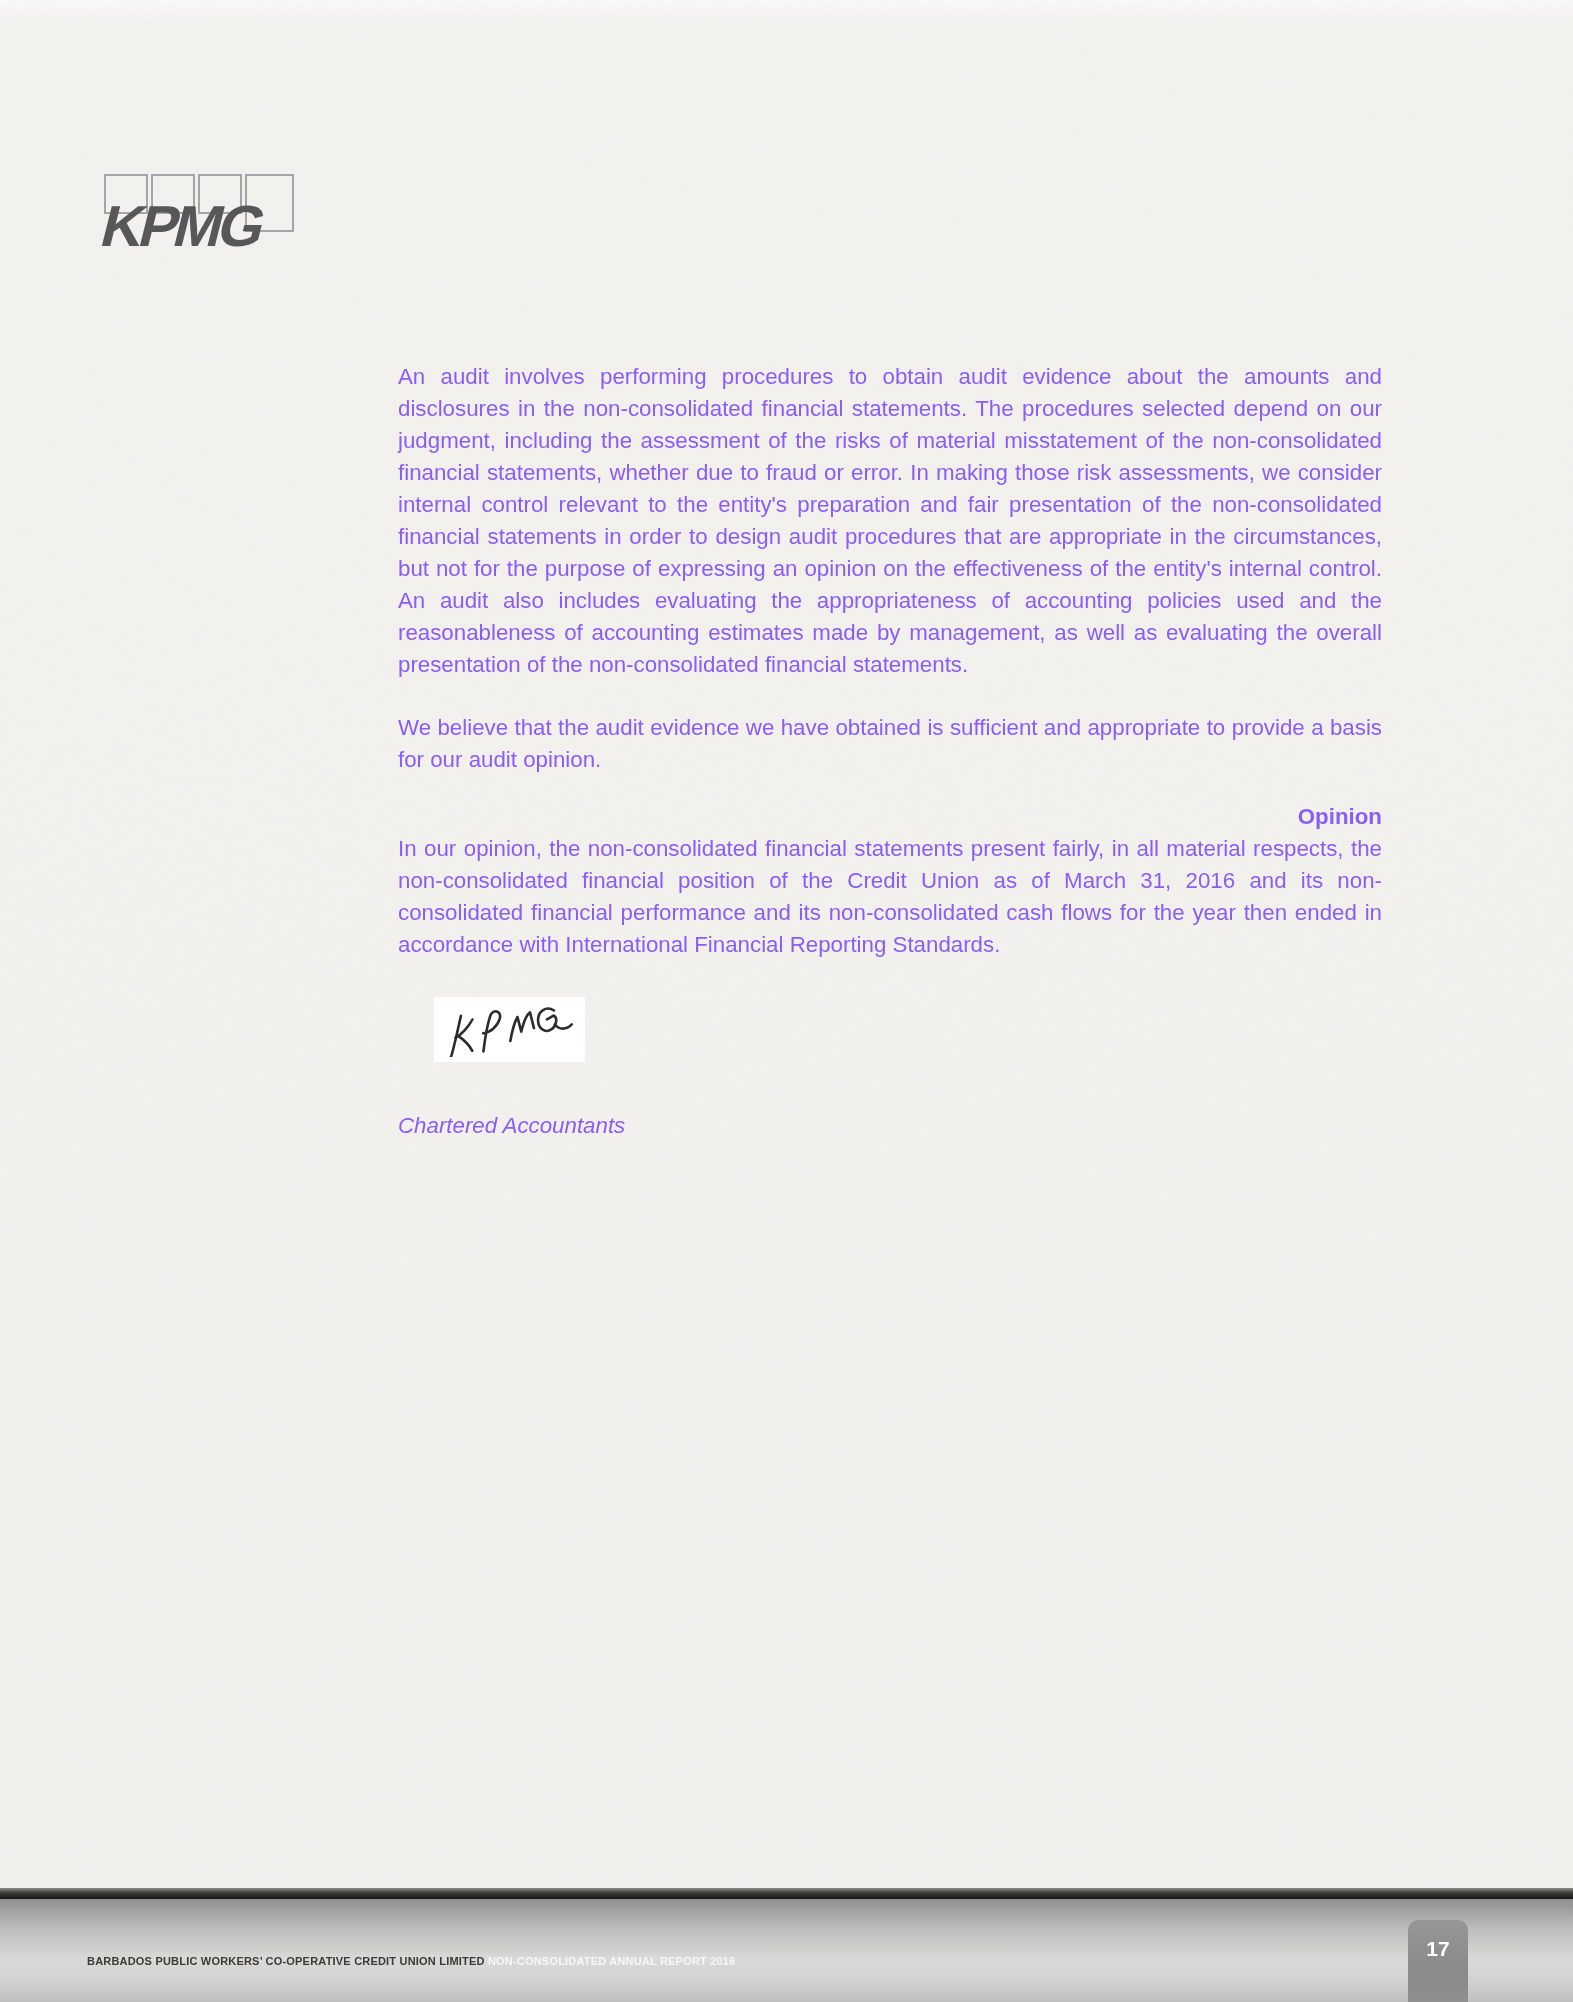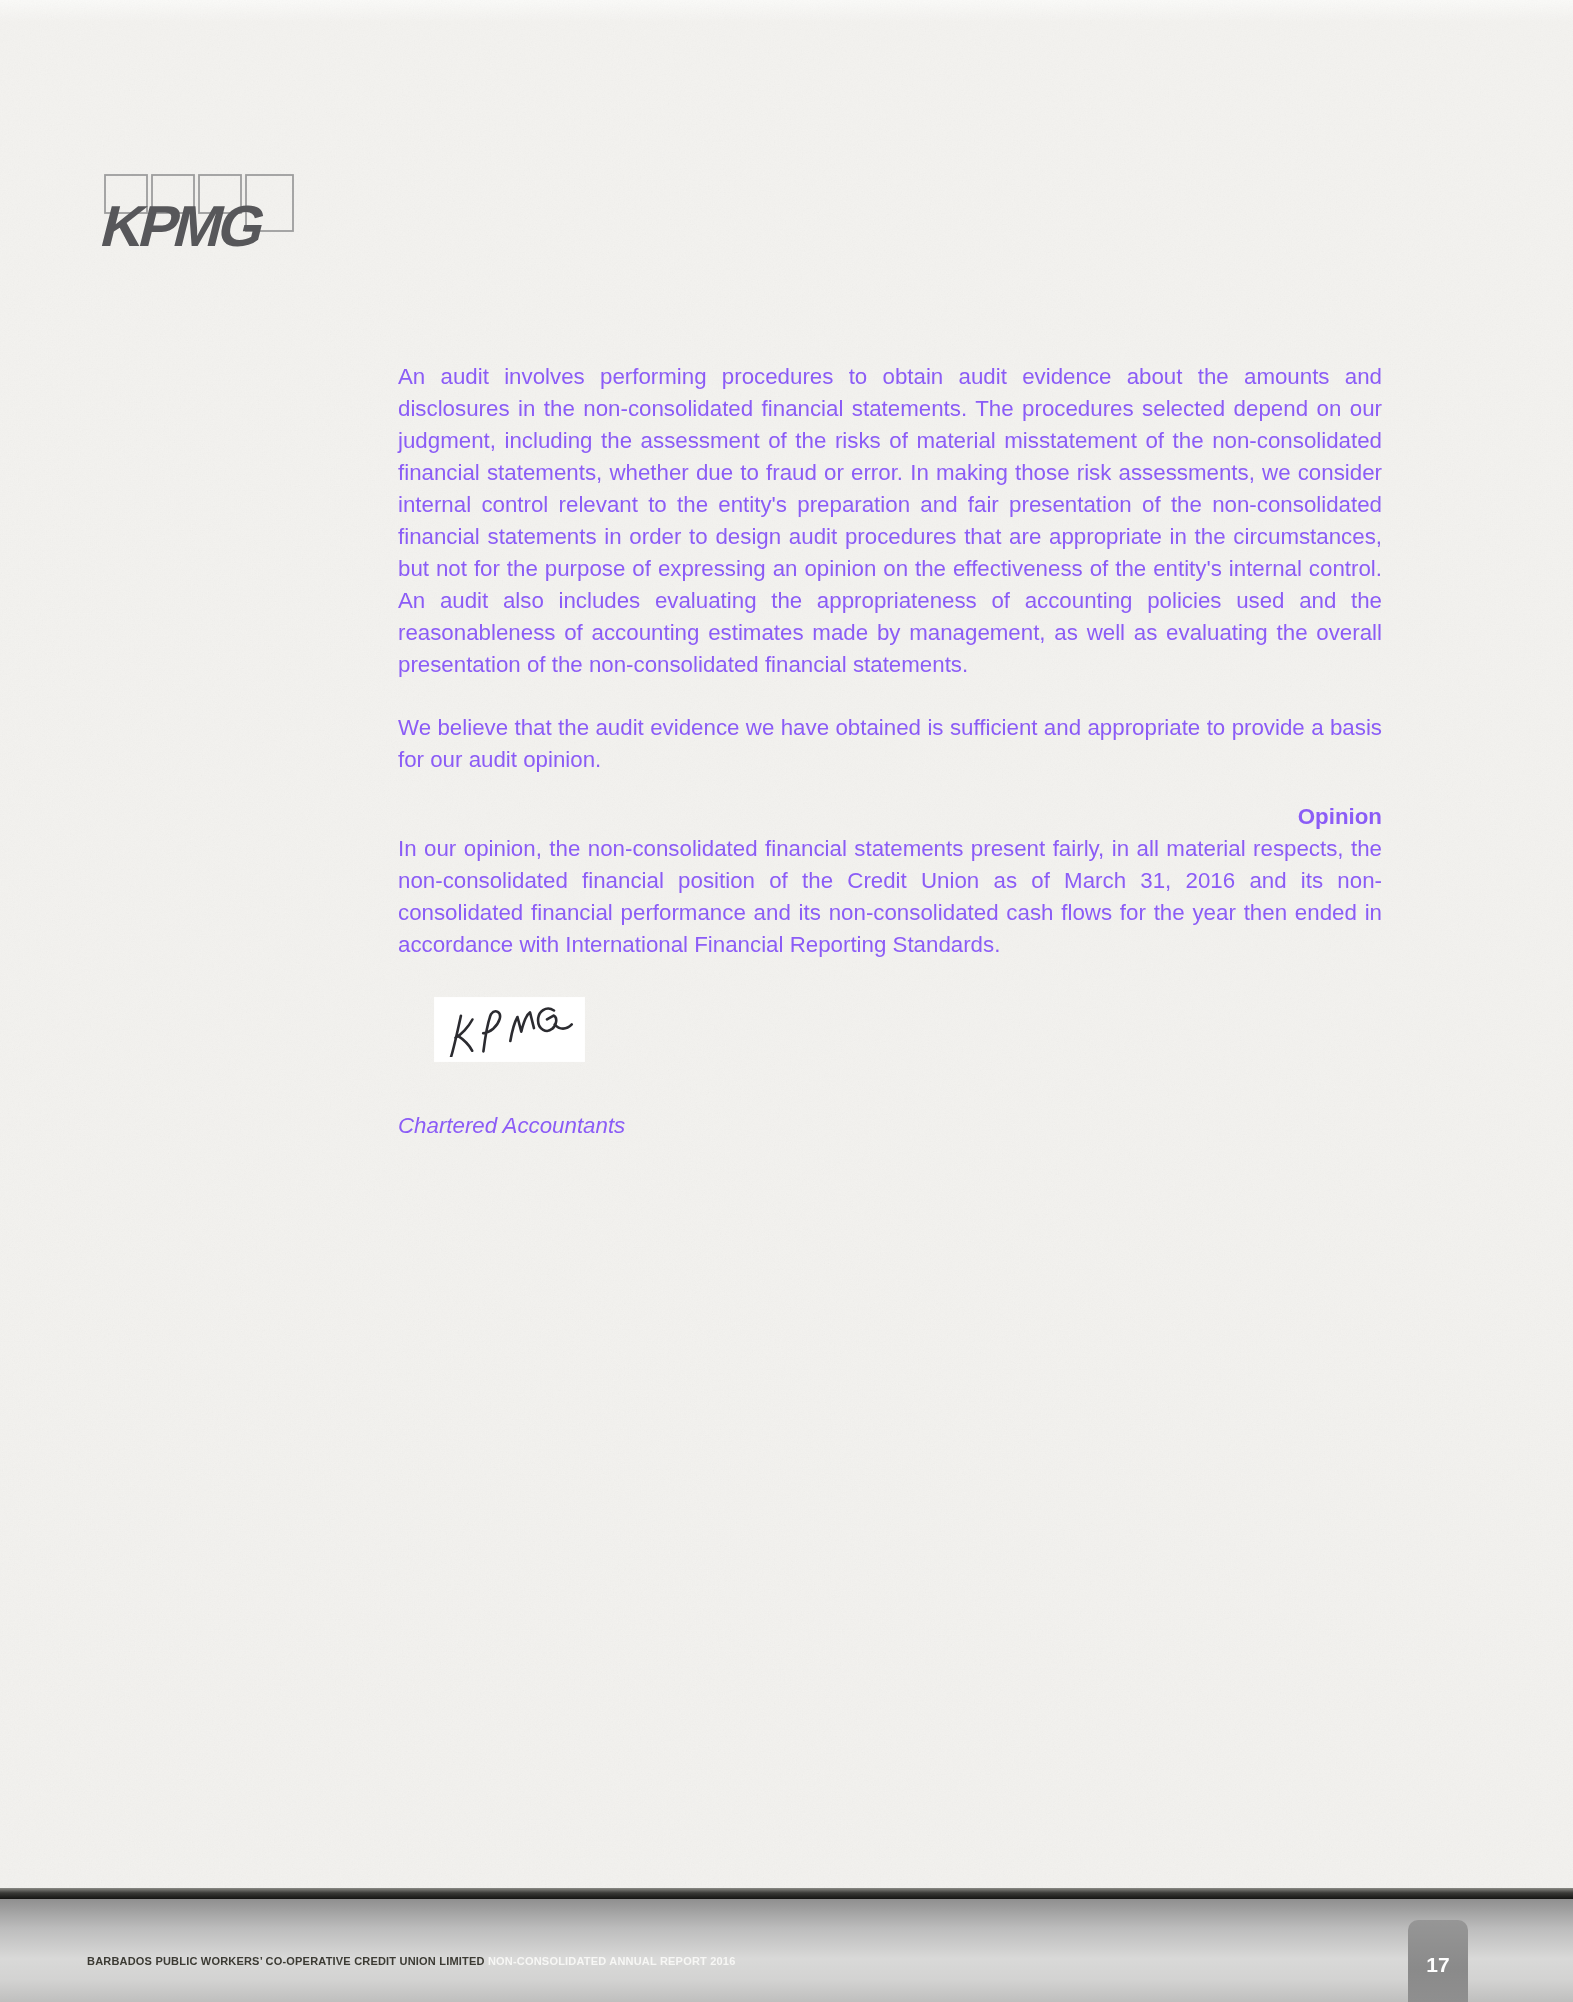--- a/index.html
+++ b/index.html
@@ -45,21 +45,21 @@
     font-weight:bold;font-size:11px;letter-spacing:.2px;
   }
   .footer-org{color:#3b3a33;}
   .footer-report{color:#f7f7f5;}
   .page-tab{
     position:absolute;right:105px;top:21px;width:60px;height:82px;
     border-radius:10px 10px 0 0;
     background:linear-gradient(180deg,#969696 0%,#8a8a8a 60%,#8f8f8f 100%);
     display:flex;justify-content:center;align-items:flex-start;
   }
-  .page-tab span{color:#ffffff;font-weight:bold;font-size:21px;margin-top:33px;}
+  .page-tab span{color:#ffffff;font-weight:bold;font-size:21px;margin-top:17px;}
 </style>
 </head>
 <body>
 
 <svg class="texture" xmlns="http://www.w3.org/2000/svg">
   <filter id="grain">
     <feTurbulence type="fractalNoise" baseFrequency="0.82" numOctaves="2" seed="7"></feTurbulence>
     <feColorMatrix type="saturate" values="0"></feColorMatrix>
   </filter>
   <rect width="100%" height="100%" filter="url(#grain)"></rect>

